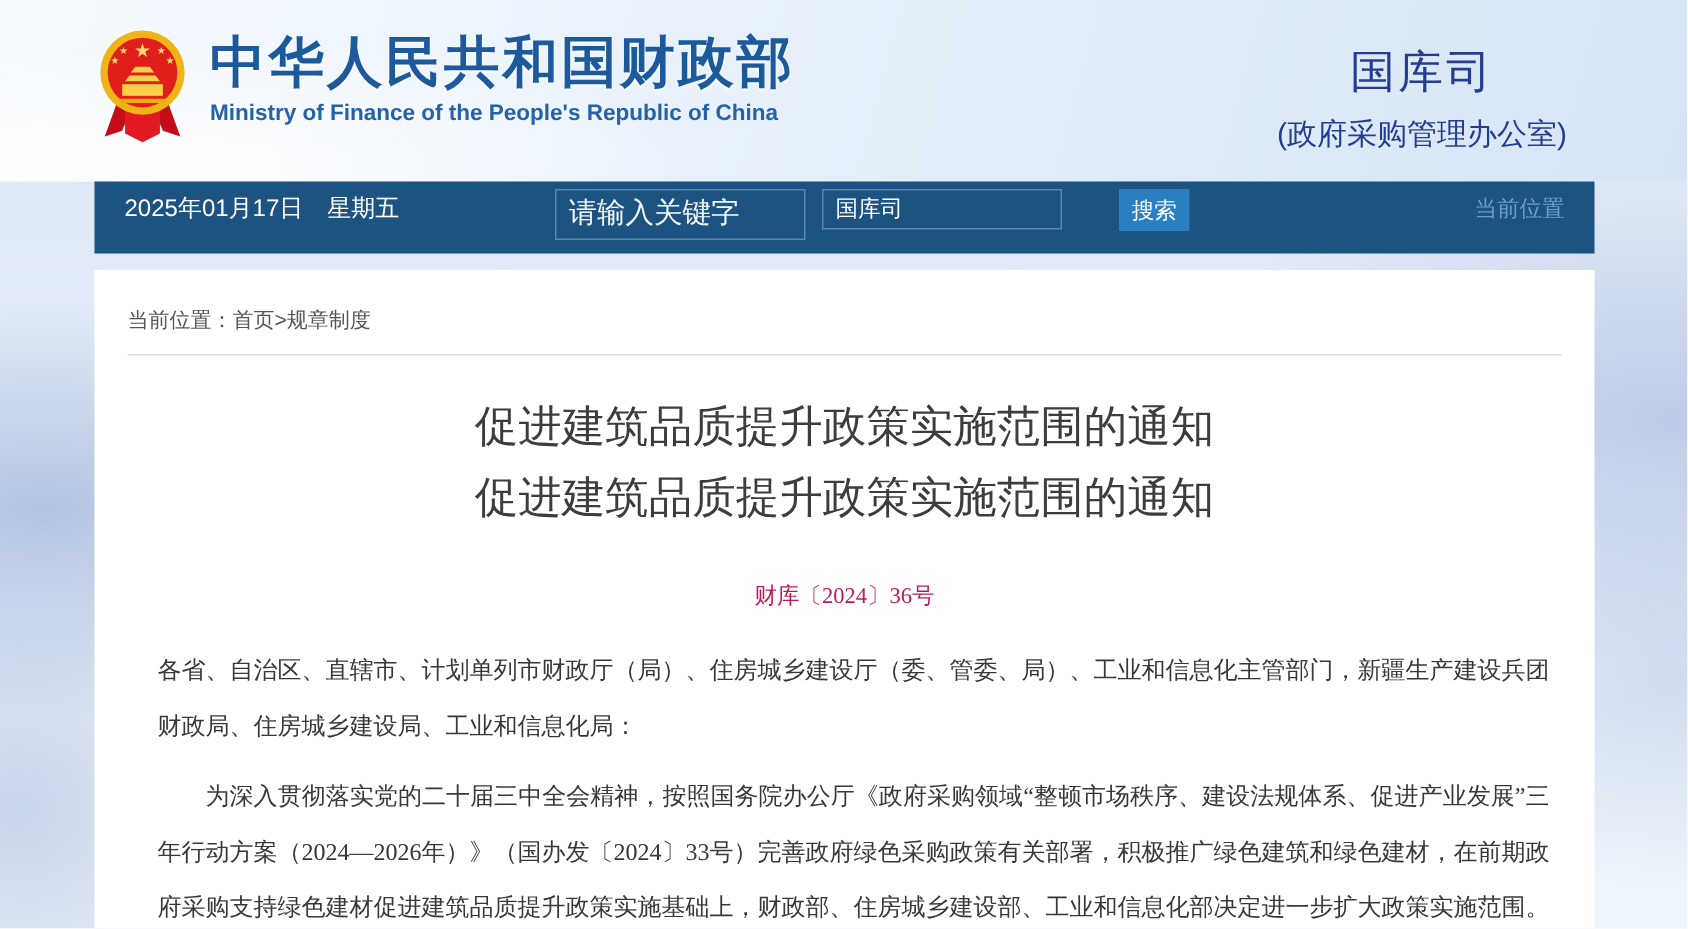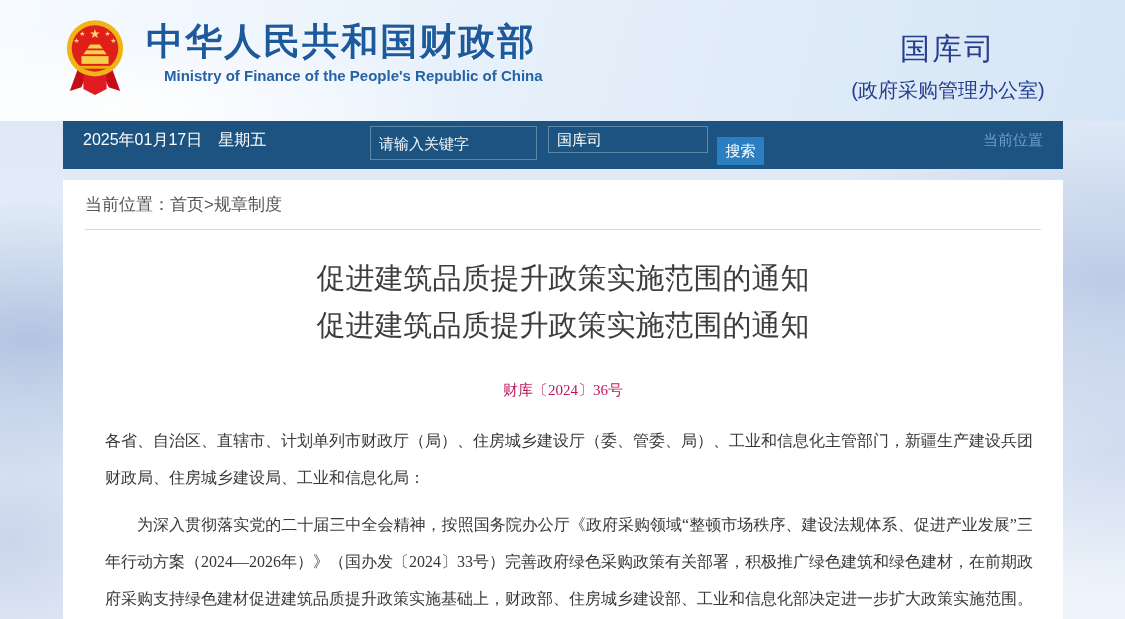--- a/index.html
+++ b/index.html
@@ -31,63 +31,62 @@
   }
   .brand { position:absolute; left:64px; top:14px; display:flex; align-items:flex-start; text-decoration:none; cursor:pointer; }
   .emblem { display:block; width:62px; height:84px; margin-top:4px; }
   .brand-text { margin-left:14px; }
   .brand-cn {
     font-size:37px; font-weight:bold; color:#1d5a9c; letter-spacing:2px; line-height:44px; margin-top:6px;
     text-shadow:0 1px 2px rgba(255,255,255,0.9);
     font-family:"Liberation Sans", sans-serif;
     text-align:center;
   }
-  .brand-en { font-size:15px; font-weight:bold; color:#2563a6; line-height:20px; margin-top:2px;margin-left:24px; }
+  .brand-en { font-size:15px; font-weight:bold; color:#2563a6; line-height:20px; margin-top:2px; }
   .dept { position:absolute; right:62px; top:30px; width:230px; text-align:center; color:#243d8e; }
   .dept-name { font-size:30px; line-height:38px; letter-spacing:2px; }
   .dept-sub  { font-size:20px; line-height:28px; margin-top:8px; }
 
   
   .navbar {
     position:absolute; left:63px; top:121px; width:1000px; height:48px;
     background:#1d5380;
   }
   .nav-date {
     position:absolute; left:20px; top:0; height:38px; line-height:38px;
     color:#ffffff; font-size:16px;
   }
   .nav-search {
     position:absolute; left:307px; top:5px; width:167px; height:27px;
     background:transparent; border:1px solid #5d87a9; outline:none;
-    color:#ffffff; font-size:15px; padding:16px 8px;
+    color:#ffffff; font-size:19px; padding:16px 8px;
     font-family:"Liberation Sans", sans-serif;
   }
   .nav-search::placeholder { color:#f2f6fa; opacity:1; }
   .nav-scope {
     position:absolute; left:485px; top:5px; width:160px; height:27px; line-height:25px;
     border:1px solid #5d87a9; color:#ffffff; font-size:15px; padding:0 8px; cursor:pointer;
   }
   .nav-search-btn {
-    position:absolute; left:654px; top:5px; width:47px; height:28px;
+    position:absolute; left:683px; top:5px; width:47px; height:28px;
     background:#2b7fc0; border:none; color:#ffffff; font-size:15px; cursor:pointer;
     font-family:"Liberation Sans", sans-serif;
-    margin-top:11px;
   }
   .nav-return {
     position:absolute; right:20px; top:0; height:38px; line-height:38px;
     color:#6d9ec7; font-size:15px; text-decoration:none; cursor:pointer;
   }
 
   
   .content {
     position:absolute; left:63px; top:180px; width:1000px; height:439px;
     background:#ffffff;
   }
   .breadcrumb {
-    padding:13px 22px 0 22px; font-size:17px; color:#555555;
+    padding:25px 22px 0 22px; font-size:14px; color:#555555;
   }
   .breadcrumb a { color:#555555; text-decoration:none; cursor:pointer; }
   .divider { border:none; border-top:1px solid #d9d9d9; margin:13px 22px 0 22px; }
 
   .doc-title {
     margin-top:25px; text-align:center; color:#3d3d3d;
     font-size:29px; line-height:47px; font-weight:500;
   }
   .doc-number {
     margin-top:32px; text-align:center; color:#be185d;

